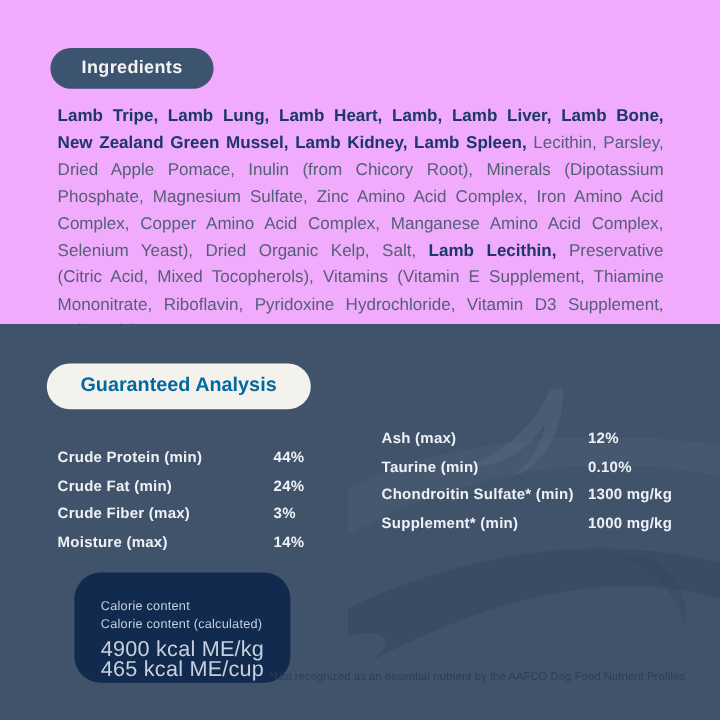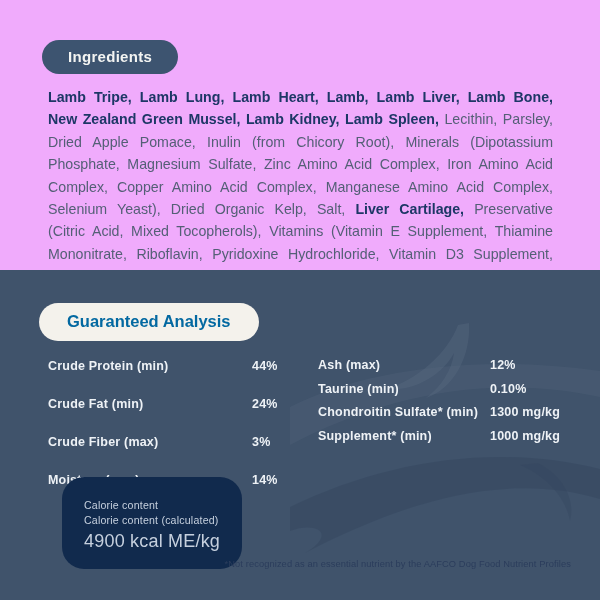--- a/index.html
+++ b/index.html
@@ -75,23 +75,22 @@
   .ga-table {
     position: absolute;
     display: grid;
     grid-row-gap: 9.5px;
     font-size: 12.5px;
     font-weight: bold;
     color: #eef2f6;
     letter-spacing: 0.2px;
   }
   .ga-left {
-    left: 48px; top: 89px;
+    left: 48px; top: 104px;
     grid-template-columns: 180px auto;
-    gap: 24px;
   }
   .ga-right {
     left: 318px; top: 88px;
     grid-template-columns: 172px auto;
   }
   .ga-cell { white-space: nowrap; }
 
   .calorie-box {
     position: absolute;
     left: 38px; top: 207px;
@@ -118,21 +117,21 @@
 <body>
 
 <div class="page">
 
   <section class="top-section">
     <div class="pill pill-dark">
       <span>Ingredients</span>
     </div>
     <p class="ingredients-text"><span class="b">Lamb Tripe, Lamb Lung, Lamb Heart, Lamb, Lamb Liver, Lamb Bone, New Zealand Green Mussel, Lamb Kidney, Lamb Spleen,</span>
       <span>Lecithin, Parsley, Dried Apple Pomace, Inulin (from Chicory Root), Minerals (Dipotassium Phosphate, Magnesium Sulfate, Zinc Amino Acid Complex, Iron Amino Acid Complex, Copper Amino Acid Complex, Manganese Amino Acid Complex, Selenium Yeast), Dried Organic Kelp, Salt,</span>
-      <span class="b">Liver Cartilage,</span>
+      <span class="b">Lamb Lecithin,</span>
       <span>Preservative (Citric Acid, Mixed Tocopherols), Vitamins (Vitamin E Supplement, Thiamine Mononitrate, Riboflavin, Pyridoxine Hydrochloride, Vitamin D3 Supplement, Folic Acid).</span></p>
   </section>
 
   <section class="bottom-section">
 
     <svg class="waves" viewBox="0 0 310 250" aria-hidden="true">
       <path d="M168,10 C158,38 126,66 96,74 C124,77 152,60 164,38 C162,55 151,72 136,83 C163,74 181,42 179,8 Z" fill="#5b6c84" fill-opacity="0.35"></path>
       <path d="M0,92 C70,56 185,38 310,56 L310,82 C195,58 92,82 0,130 Z" fill="#5b6c84" fill-opacity="0.22"></path>
       <path d="M0,192 C95,146 205,128 310,154 L310,184 C215,156 115,186 15,238 C48,218 26,206 0,216 Z" fill="#33455e" fill-opacity="0.45"></path>
       <path d="M230,150 C258,162 276,184 280,206 C286,184 272,160 248,148 Z" fill="#33455e" fill-opacity="0.35"></path>
@@ -162,19 +161,20 @@
       <span class="ga-cell">1300 mg/kg</span>
       <span class="ga-cell">Supplement* (min)</span>
       <span class="ga-cell">1000 mg/kg</span>
     </div>
 
     <div class="calorie-box">
       <div class="calorie-line">Calorie content</div>
       <div class="calorie-line">Calorie content (calculated)</div>
       <div class="kcal-group">
         <div class="kcal-line">4900 kcal ME/kg</div>
+        <div class="kcal-line">465 kcal ME/cup</div>
       </div>
     </div>
 
     <div class="footnote">*Not recognized as an essential nutrient by the AAFCO Dog Food Nutrient Profiles</div>
   </section>
 
 </div>
 
 </body></html>

